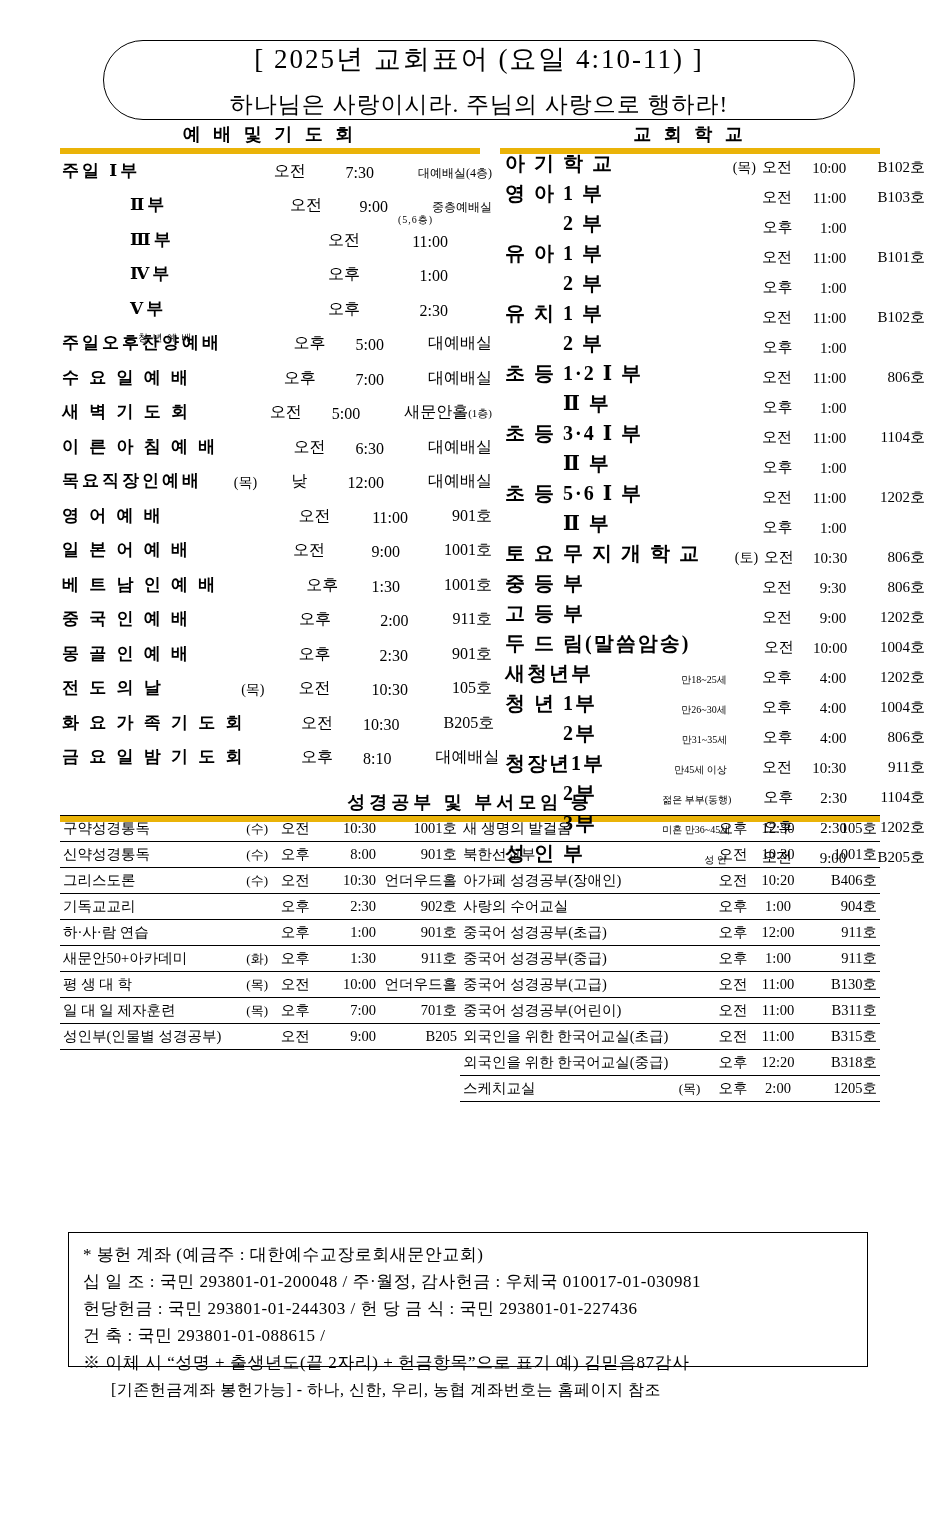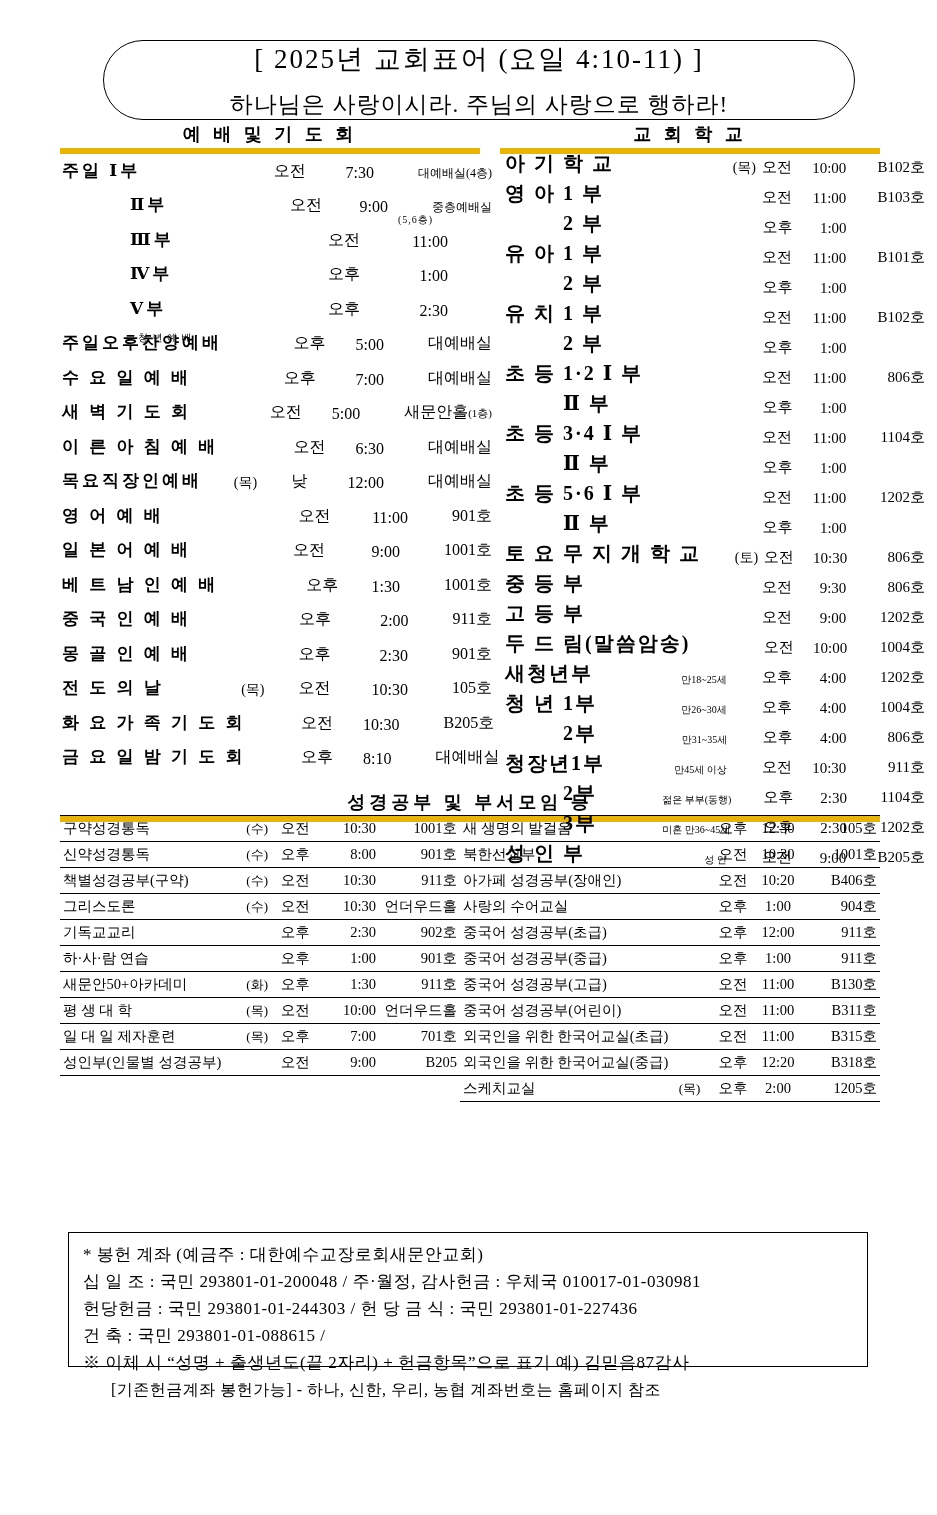--- a/index.html
+++ b/index.html
@@ -544,27 +544,20 @@
           <td class="t-place">1001호</td>
         </tr>
         <tr>
           <td class="t-name">신약성경통독</td>
           <td class="t-day">(수)</td>
           <td class="t-ampm">오후</td>
           <td class="t-time">8:00</td>
           <td class="t-place">901호</td>
         </tr>
         <tr>
-          <td class="t-name">책별성경공부(구약)</td>
-          <td class="t-day">(수)</td>
-          <td class="t-ampm">오전</td>
-          <td class="t-time">10:30</td>
-          <td class="t-place">911호</td>
-        </tr>
-        <tr>
           <td class="t-name">그리스도론</td>
           <td class="t-day">(수)</td>
           <td class="t-ampm">오전</td>
           <td class="t-time">10:30</td>
           <td class="t-place">언더우드홀</td>
         </tr>
         <tr>
           <td class="t-name">기독교교리</td>
           <td class="t-day"></td>
           <td class="t-ampm">오후</td>

